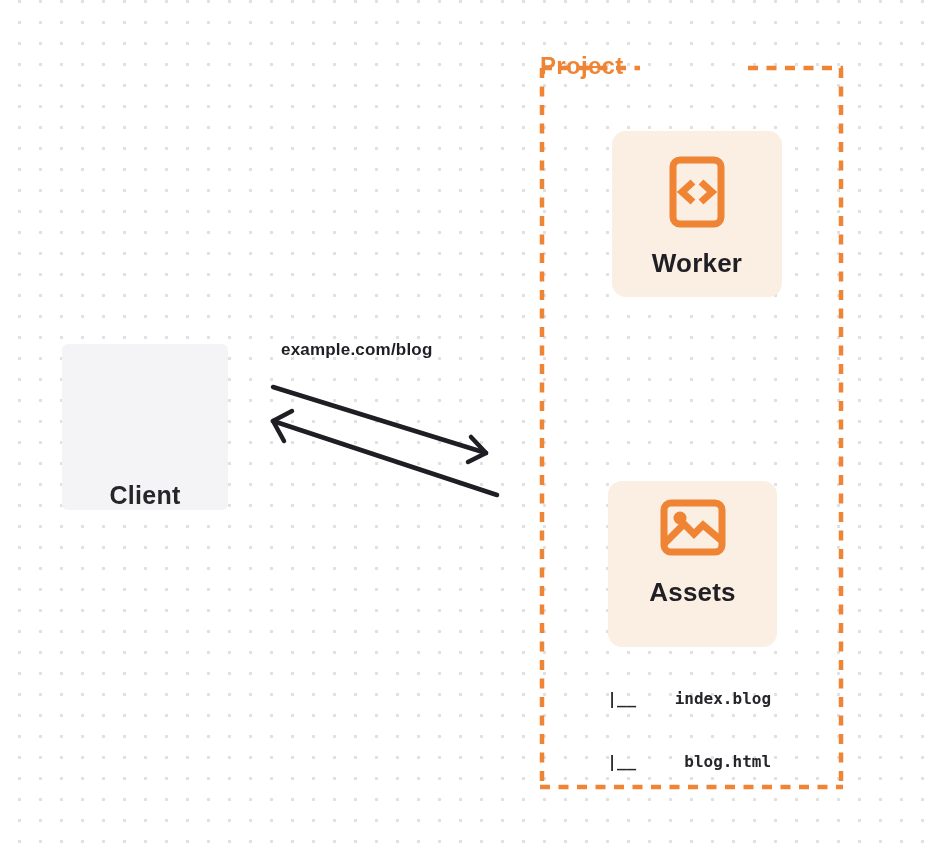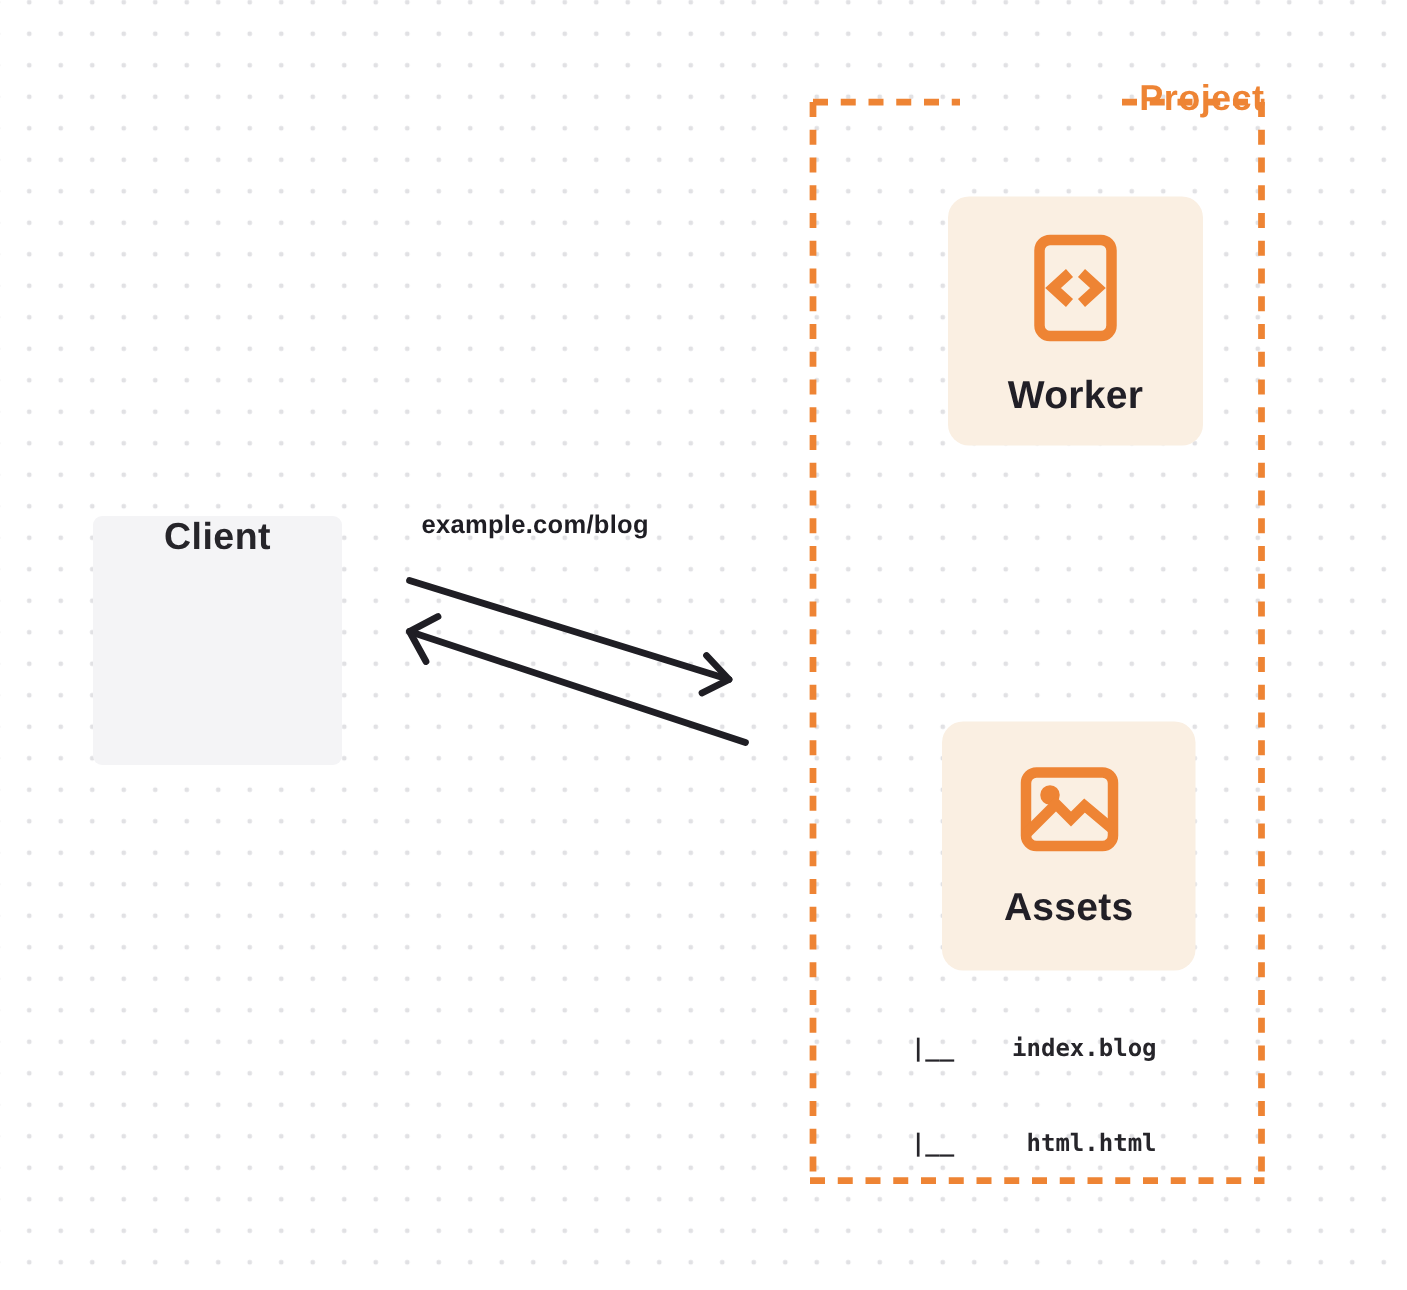--- a/index.html
+++ b/index.html
@@ -11,45 +11,45 @@
     background-image:radial-gradient(circle,#e1e1e4 1.6px,transparent 1.7px);
     background-size:21px 21px;
     background-position:9px 12px;
     font-family:"Liberation Sans",sans-serif;
   }
   .overlay{position:absolute;left:0;top:0;width:938px;height:860px;pointer-events:none;}
 
   .client-box{
     position:absolute;left:62px;top:344px;width:166px;height:166px;
     background:#f4f4f6;border-radius:6px;
-    display:flex;align-items:flex-start;justify-content:center;
+    display:flex;align-items:flex-end;justify-content:center;
   }
   .client-box .node-label{
     font-size:25px;font-weight:bold;color:#26252a;letter-spacing:.3px;
   }
 
   .request-label{
     position:absolute;left:281px;top:340px;
     font-size:17px;font-weight:bold;color:#1f1e24;letter-spacing:.2px;
     white-space:nowrap;
   }
 
   .project-title{
     position:absolute;left:540px;top:52px;width:303px;
-    text-align:right;
+    text-align:left;
     font-size:24px;font-weight:bold;color:#ee8434;letter-spacing:.3px;
   }
 
   .card{
     position:absolute;
     background:#faefe2;border-radius:14px;
-    display:flex;flex-direction:column;align-items:center;margin-left:20px;
+    display:flex;flex-direction:column;align-items:center;
   }
   .card-worker{left:612px;top:131px;width:170px;height:166px;padding-top:25px;box-sizing:border-box;}
-  .card-assets{left:608px;top:481px;width:169px;height:166px;padding-top:30px;box-sizing:border-box;}
+  .card-assets{left:608px;top:481px;width:169px;height:166px;padding-top:18px;box-sizing:border-box;}
   .card .node-label{
     font-size:26px;font-weight:bold;color:#211f26;letter-spacing:.2px;
   }
   .card-worker .node-label{margin-top:20px;}
   .card-assets .node-label{margin-top:21px;}
 
   .file-tree{
     position:absolute;left:588px;top:646px;
     font-family:"DejaVu Sans Mono",monospace;
     font-size:16px;font-weight:bold;color:#26252a;
@@ -102,17 +102,17 @@
     <svg width="66" height="57" viewBox="0 0 66 57">
       <rect x="4" y="4" width="58" height="49" rx="7" fill="none" stroke="#ee8434" stroke-width="7"></rect>
       <circle cx="20" cy="19" r="6.5" fill="#ee8434"></circle>
       <path d="M4,45 L24,25 L34,35 L43,26 L62,42" fill="none" stroke="#ee8434" stroke-width="7" stroke-linejoin="miter"></path>
     </svg>
     <div class="node-label">Assets</div>
   </div>
 
   <div class="file-tree">
     <div>  |__    index.blog</div>
-    <div>  |__     html.html</div>
+    <div>  |__     blog.html</div>
     
   </div>
 
 </div>
 
 </body></html>

